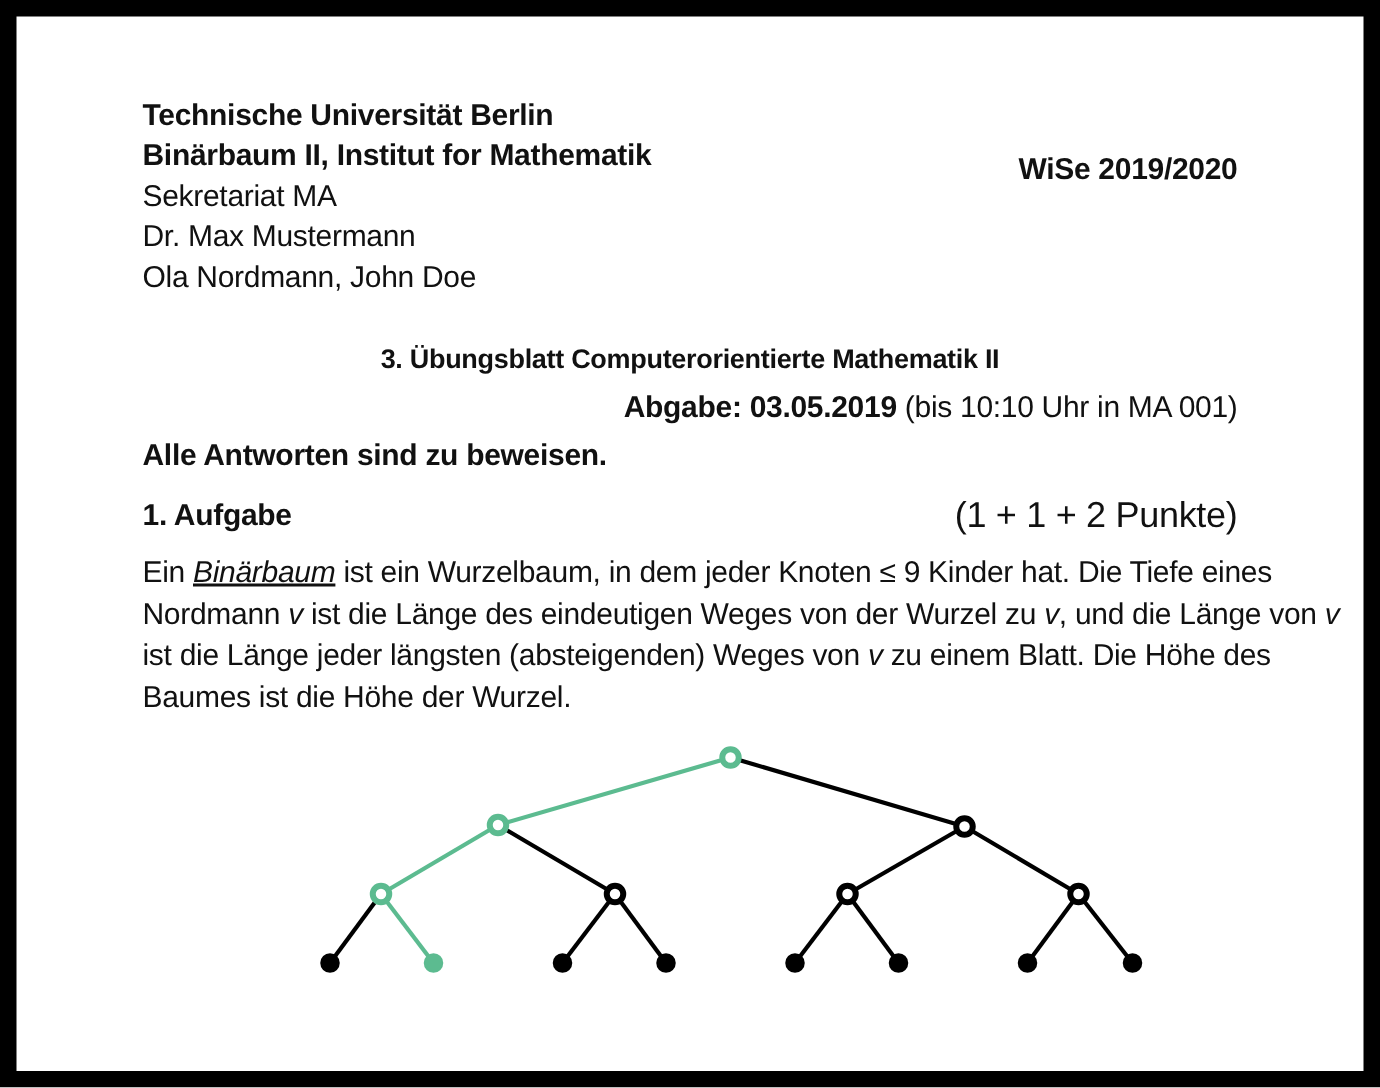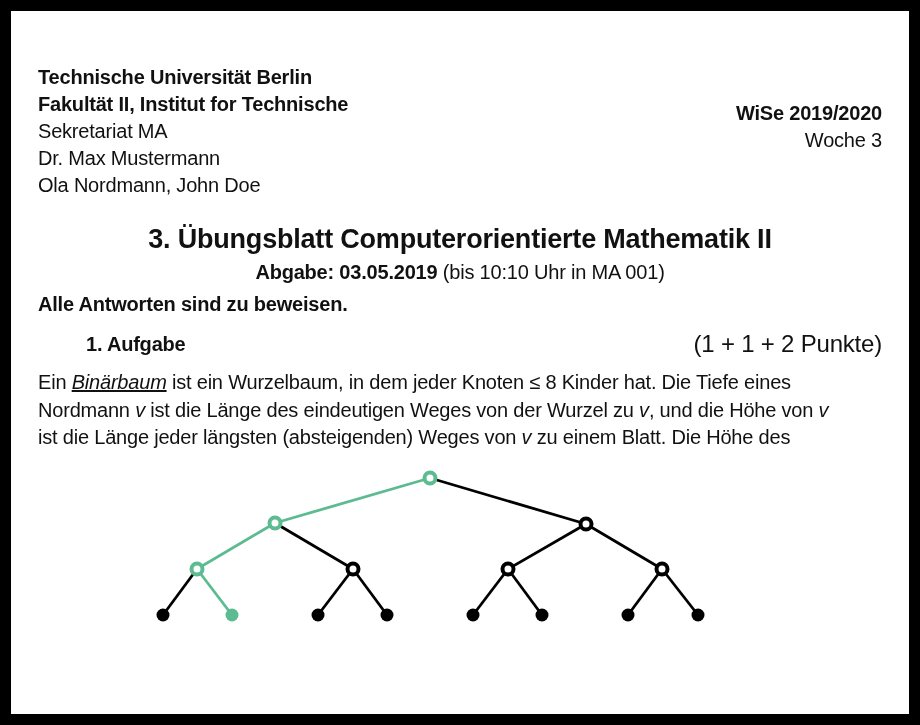--- a/index.html
+++ b/index.html
@@ -6,64 +6,63 @@
   html, body { margin: 0; padding: 0; background: #ffffff; }
   .page {
     width: 920px;
     height: 725px;
     border: 11px solid #000000;
     background: #ffffff;
     position: relative;
     overflow: hidden;
     font-family: "Liberation Sans", sans-serif;
     color: #111111;
-    padding: 0 27px;
+    padding: 0 84px;
     letter-spacing: -0.2px;
   }
   .header {
     margin-top: 53px;
     display: flex;
     justify-content: space-between;
     align-items: flex-start;
   }
   .h-line {
     font-size: 20px;
     line-height: 27px;
     white-space: nowrap;
   }
   .bold { font-weight: 700; }
   .header-right { text-align: right; margin-top: 36px; }
   .title {
     margin-top: 26px;
     text-align: center;
-    font-size: 27px;
+    font-size: 18px;
     line-height: 28px;
     font-weight: 700;
     white-space: nowrap;
   }
   .deadline {
     margin-top: 6px;
-    text-align: center;
+    text-align: right;
     font-size: 20px;
     line-height: 26px;
     white-space: nowrap;
   }
   .note {
     margin-top: 6px;
     font-size: 20px;
     line-height: 26px;
     font-weight: 700;
     white-space: nowrap;
   }
   .task-row {
     margin-top: 14px;
     display: flex;
     justify-content: space-between;
     align-items: flex-end;
-    margin-left: 48px;
   }
   .task-heading {
     font-size: 20px;
     line-height: 26px;
     font-weight: 700;
     white-space: nowrap;
   }
   .task-points {
     font-size: 24px;
     line-height: 26px;
@@ -82,46 +81,46 @@
   }
 </style>
 </head>
 <body>
 
 <div class="page">
 
   <div class="header">
     <div class="header-left">
       <div class="h-line bold">Technische Universität Berlin</div>
-      <div class="h-line bold">Fakultät II, Institut for Technische</div>
+      <div class="h-line bold">Binärbaum II, Institut for Mathematik</div>
       <div class="h-line">Sekretariat MA</div>
       <div class="h-line">Dr. Max Mustermann</div>
       <div class="h-line">Ola Nordmann, John Doe</div>
     </div>
     <div class="header-right">
       <div class="h-line bold">WiSe 2019/2020</div>
-      <div class="h-line">Woche 3</div>
     </div>
   </div>
 
   <div class="title">3. Übungsblatt Computerorientierte Mathematik II</div>
 
   <div class="deadline"><span style="font-weight: 700;">Abgabe: 03.05.2019</span><span> (bis 10:10 Uhr in MA 001)</span></div>
 
   <div class="note">Alle Antworten sind zu beweisen.</div>
 
   <div class="task-row">
     <div class="task-heading">1. Aufgabe</div>
     <div class="task-points">(1 + 1 + 2 Punkte)</div>
   </div>
 
   <div class="paragraph">
-    <div class="p-line"><span>Ein </span><span style="font-style: italic; text-decoration: underline;">Binärbaum</span><span> ist ein Wurzelbaum, in dem jeder Knoten ≤ 8 Kinder hat. Die Tiefe eines</span></div>
-    <div class="p-line"><span>Nordmann </span><span style="font-style: italic;">v</span><span> ist die Länge des eindeutigen Weges von der Wurzel zu </span><span style="font-style: italic;">v</span><span>, und die Höhe von </span><span style="font-style: italic;">v</span></div>
+    <div class="p-line"><span>Ein </span><span style="font-style: italic; text-decoration: underline;">Binärbaum</span><span> ist ein Wurzelbaum, in dem jeder Knoten ≤ 9 Kinder hat. Die Tiefe eines</span></div>
+    <div class="p-line"><span>Nordmann </span><span style="font-style: italic;">v</span><span> ist die Länge des eindeutigen Weges von der Wurzel zu </span><span style="font-style: italic;">v</span><span>, und die Länge von </span><span style="font-style: italic;">v</span></div>
     <div class="p-line"><span>ist die Länge jeder längsten (absteigenden) Weges von </span><span style="font-style: italic;">v</span><span> zu einem Blatt. Die Höhe des</span></div>
+    <div class="p-line"><span>Baumes ist die Höhe der Wurzel.</span></div>
   </div>
 
   <svg class="tree" width="640" height="185" viewBox="150 480 640 185" xmlns="http://www.w3.org/2000/svg">
       <line x1="459" y1="505" x2="304" y2="550" stroke="#5cbb90" stroke-width="2.8"></line>
       <line x1="459" y1="505" x2="615" y2="551" stroke="#000000" stroke-width="2.8"></line>
       <line x1="304" y1="550" x2="226" y2="596" stroke="#5cbb90" stroke-width="2.8"></line>
       <line x1="304" y1="550" x2="382" y2="596" stroke="#000000" stroke-width="2.8"></line>
       <line x1="615" y1="551" x2="537" y2="596" stroke="#000000" stroke-width="2.8"></line>
       <line x1="615" y1="551" x2="691" y2="596" stroke="#000000" stroke-width="2.8"></line>
       <line x1="226" y1="596" x2="192" y2="642" stroke="#000000" stroke-width="2.8"></line>

